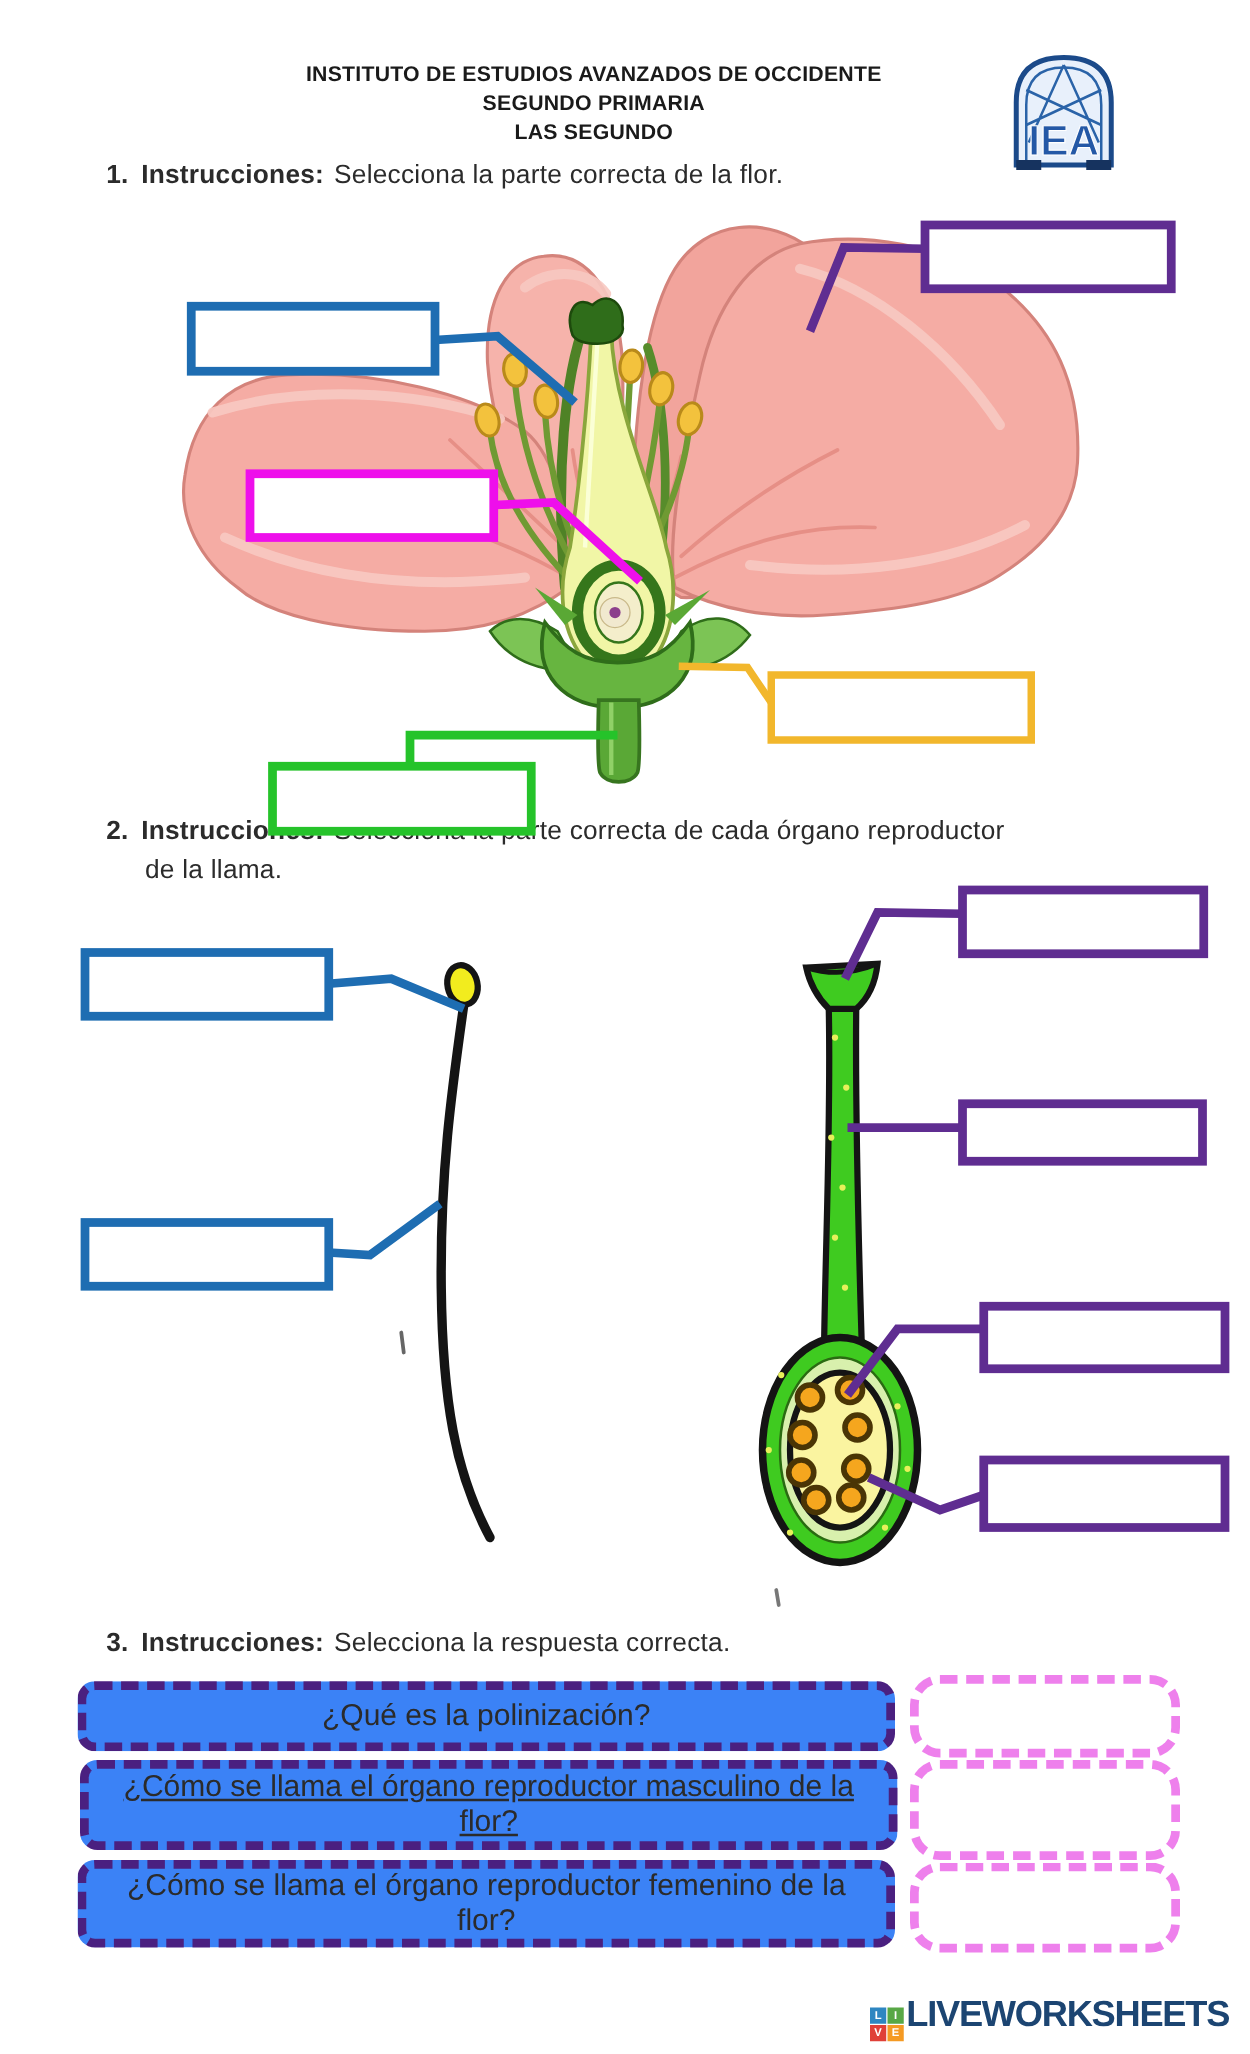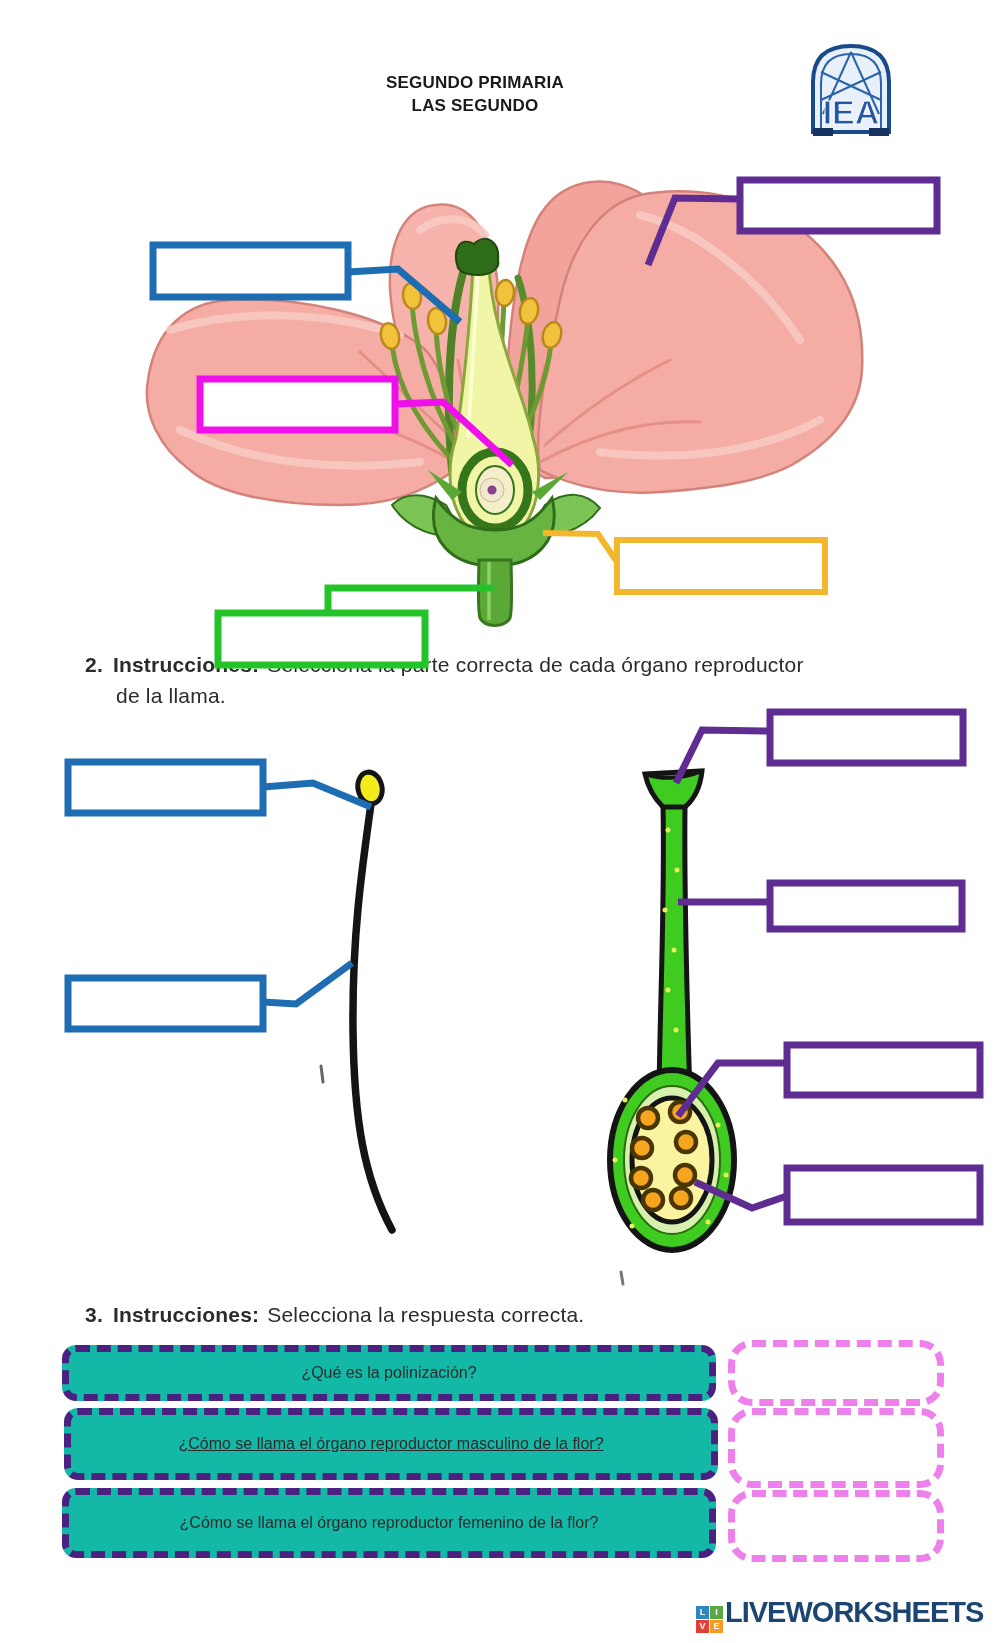--- a/index.html
+++ b/index.html
@@ -7,51 +7,55 @@
         font-family:"Liberation Sans", sans-serif;color:#222;}
   .abs{position:absolute;}
   
   .hline{left:90px;width:770px;text-align:center;font-weight:bold;color:#1a1a1a;
          font-size:17px;letter-spacing:.2px;}
   
   .instr{font-size:21px;color:#2b2b2b;letter-spacing:.2px;white-space:nowrap;}
   .instr .num{font-weight:bold;margin-right:10px;}
   .instr .lbl{font-weight:bold;margin-right:8px;}
   
-  .qbox{box-sizing:border-box;border:7px dashed #4a2080;border-radius:14px;background:#14b8a6;
+  .qbox{box-sizing:border-box;border:7px dashed #4a2080;border-radius:14px;background:#3b82f6;
         display:flex;align-items:center;justify-content:center;text-align:center;
-        font-size:16px;color:#2b2b2b;padding:0 14px;}
+        font-size:24px;color:#2b2b2b;padding:0 14px;}
   .abox{box-sizing:border-box;border:7px dashed #ee80ec;border-radius:24px;background:#fff;}
   
   .lw-tiles{left:696px;top:1606px;width:27px;height:27px;display:grid;
             grid-template-columns:13px 13px;grid-template-rows:13px 13px;gap:1px;}
   .tile{display:flex;align-items:center;justify-content:center;color:#fff;
         font-size:9px;font-weight:bold;line-height:1;}
   .tile-l{background:#2e86c1}.tile-i{background:#58a846}
   .tile-v{background:#e04038}.tile-e{background:#f59a23}
   .brand{left:725px;top:1596px;font-size:29px;font-weight:bold;color:#1c4572;letter-spacing:-1px;}
   svg{display:block;}
 </style>
 </head>
 <body>
 
 <div id="page">
 
+  <div class="abs hline" style="top:50px;">INSTITUTO DE ESTUDIOS AVANZADOS DE OCCIDENTE</div>
   <div class="abs hline" style="top:73px;">SEGUNDO PRIMARIA</div>
   <div class="abs hline" style="top:96px;">LAS SEGUNDO</div>
 
   <svg class="abs" style="left:805px;top:40px;" width="92" height="98" viewBox="0 0 92 98">
     <path d="M8 92 L8 42 Q8 6 46 6 Q84 6 84 42 L84 92 Z" fill="#e8f0fb" stroke="#1b4a8a" stroke-width="4"></path>
     <path d="M16 92 L16 44 Q16 14 46 14 Q76 14 76 44 L76 92" fill="none" stroke="#2a63a8" stroke-width="2"></path>
     <path d="M16 60 L76 32 M16 32 L76 60 M46 12 L18 74 M46 12 L74 74" stroke="#2a63a8" stroke-width="2"></path>
     <rect x="8" y="88" width="20" height="8" fill="#16335f"></rect>
     <rect x="64" y="88" width="20" height="8" fill="#16335f"></rect>
     <text x="46" y="84" text-anchor="middle" font-size="34" font-weight="bold" fill="#2458a6" stroke="#ffffff" stroke-width="0.9" style="font-family:'Liberation Sans',sans-serif;">IEA</text>
   </svg>
 
+  <div class="abs instr" style="left:85px;top:128px;">
+    <span class="num">1.</span><span class="lbl">Instrucciones:</span><span>Selecciona la parte correcta de la flor.</span>
+  </div>
 
   <div class="abs instr" style="left:85px;top:653px;">
     <span class="num">2.</span><span class="lbl">Instrucciones:</span><span>Selecciona la parte correcta de cada órgano reproductor</span>
   </div>
   <div class="abs instr" style="left:116px;top:684px;">de la llama.</div>
 
   <div class="abs instr" style="left:85px;top:1303px;">
     <span class="num">3.</span><span class="lbl">Instrucciones:</span><span>Selecciona la respuesta correcta.</span>
   </div>
 

